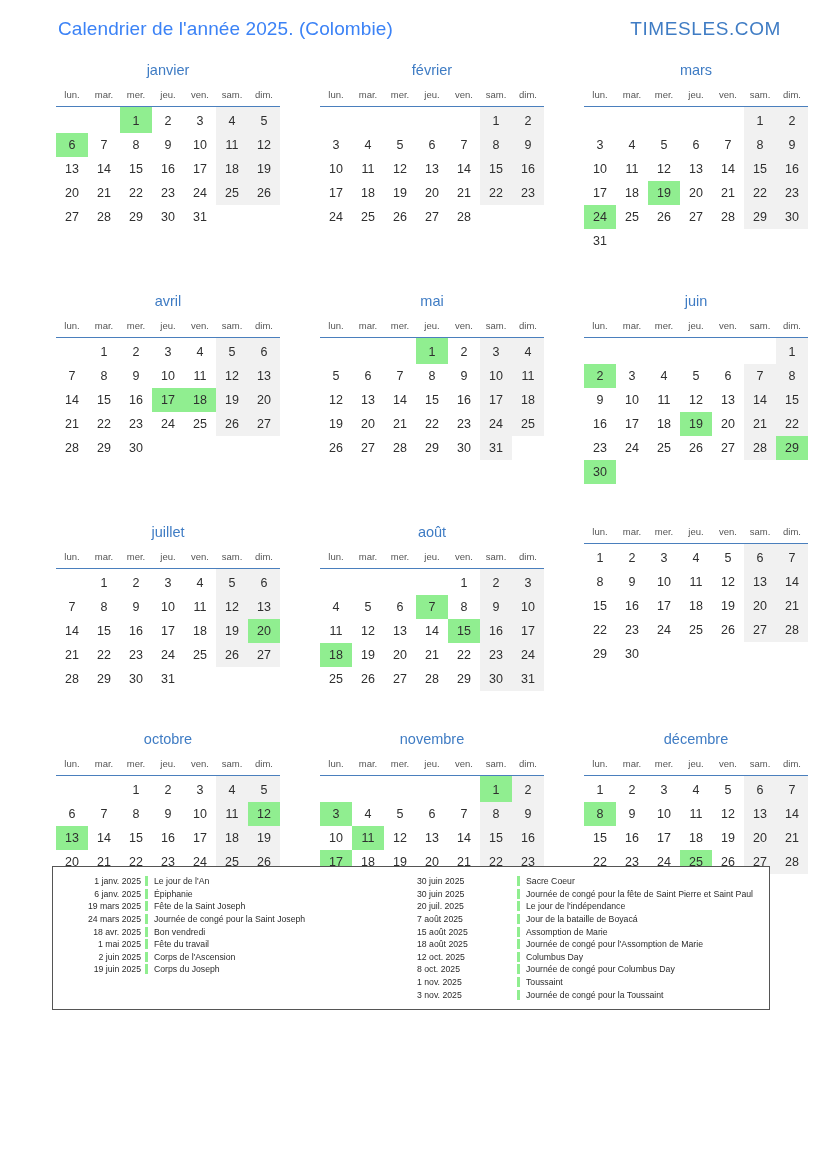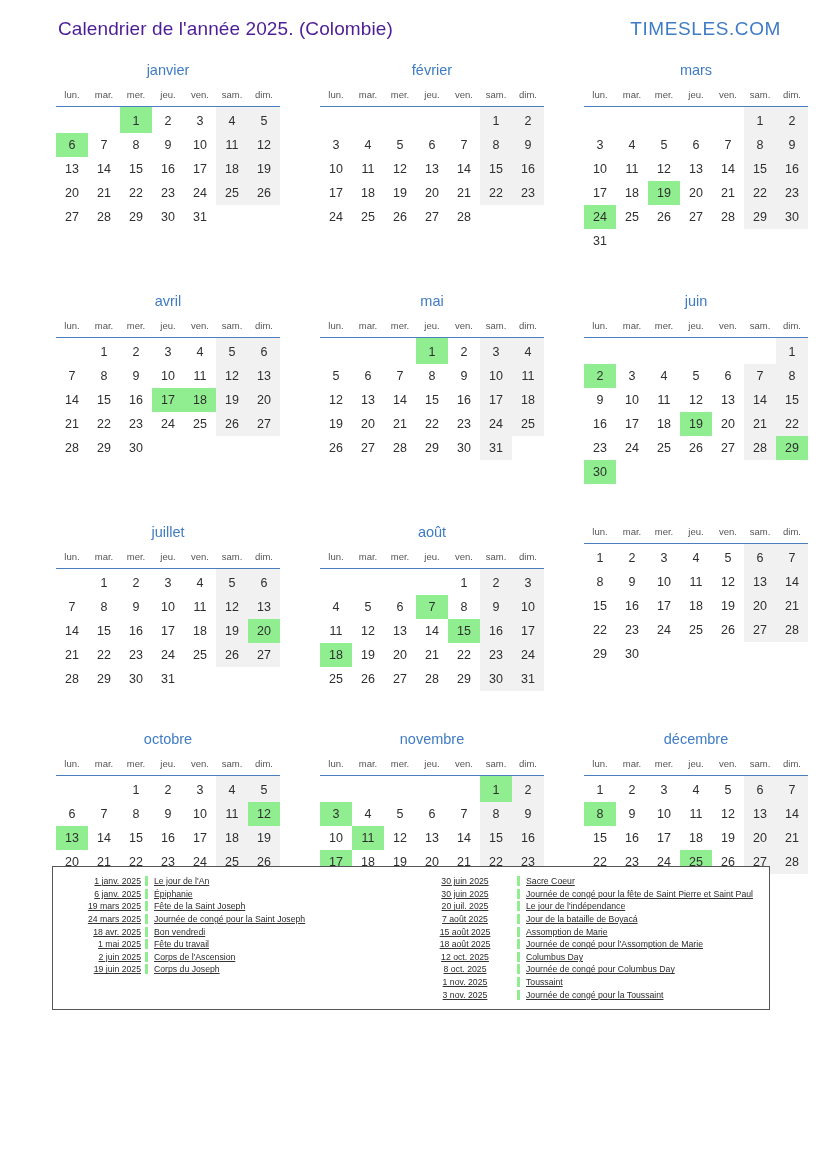--- a/index.html
+++ b/index.html
@@ -19,21 +19,21 @@
   
   .page-header {
     display: flex;
     align-items: baseline;
     justify-content: space-between;
     padding: 18px 28px 0 58px;
   }
   .page-title {
     font-size: 19px;
     font-weight: 400;
-    color: #4c1d95;
+    color: #3b82f6;
     letter-spacing: 0.1px;
     white-space: nowrap;
   }
   .brand-logo {
     font-size: 19px;
     color: #3f7cc4;
     letter-spacing: 0.6px;
     white-space: nowrap;
     padding-right: 18px;
   }
@@ -99,21 +99,20 @@
     left: 52px;
     top: 866px;
     width: 718px;
     border: 1px solid #555555;
     background: #ffffff;
     padding: 8px 4px 8px 4px;
     box-sizing: border-box;
   }
   .legend-columns {
     display: flex;
-    text-decoration: underline;
   }
   .legend-col {
     width: 50%;
     display: flex;
     flex-direction: column;
   }
   .legend-row {
     display: flex;
     align-items: center;
     height: 12.6px;
@@ -136,21 +135,21 @@
     margin-right: 6px;
   }
   .legend-name {
     flex: 1 1 auto;
     overflow: hidden;
     text-overflow: ellipsis;
   }
   .legend-col.right .legend-date {
     width: 96px;
     flex: 0 0 96px;
-    text-align: center;
+    text-align: left;
     padding-left: 6px;
   }
 </style>
 </head>
 <body>
 
 <div class="page-header">
   <div class="page-title">Calendrier de l'année 2025. (Colombie)</div>
   <div class="brand-logo">TIMESLES.COM</div>
 </div>

